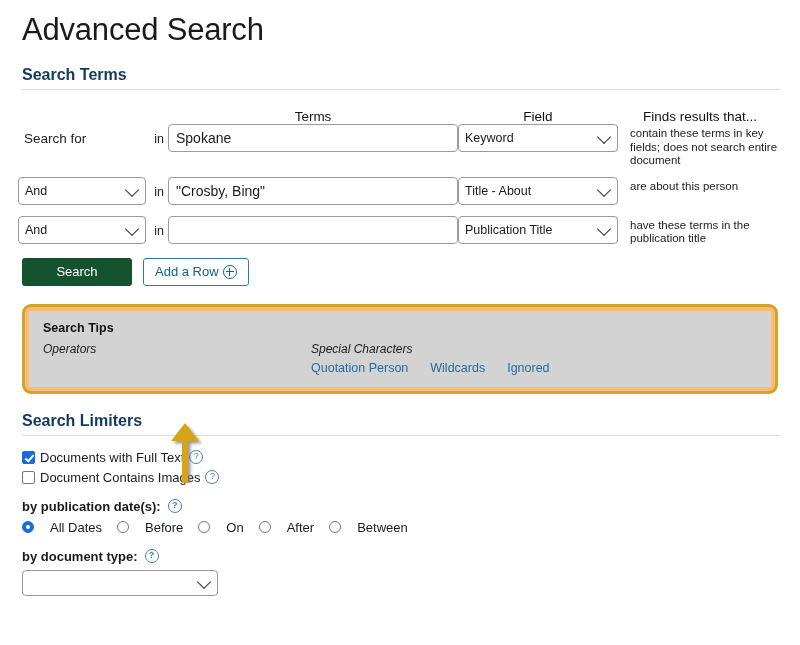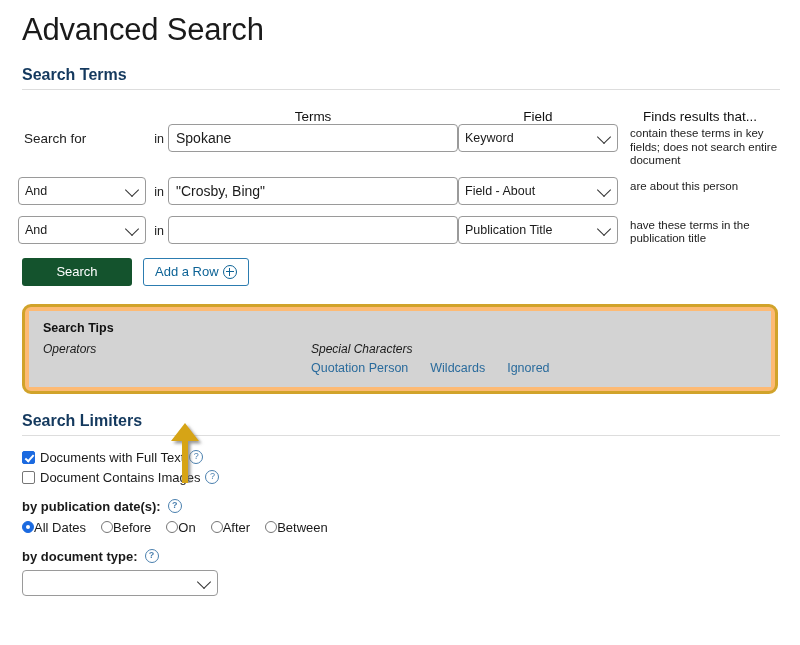--- a/index.html
+++ b/index.html
@@ -274,21 +274,21 @@
     gap: 7px;
   }
   .radio-row {
     display: flex;
     align-items: center;
     gap: 15px;
     margin-left: 4px;
     font-size: 13px;
     color: #1a1a1a;
   }
-  .radio-item { display: flex; align-items: center; gap: 0; cursor: pointer; }
+  .radio-item { display: flex; align-items: center; gap: 16px; cursor: pointer; }
   .rbtn {
     width: 12px; height: 12px;
     box-sizing: border-box;
     border: 1px solid #767676;
     border-radius: 50%;
     background: #fff;
     position: relative;
     flex: 0 0 12px;
   }
   .rbtn.sel { border-color: #1b6ae0; background: #1b6ae0; }
@@ -357,21 +357,21 @@
           <span>And</span>
           <span class="chev"></span>
         </div>
       </div>
       <div class="c-in">in</div>
       <div class="c-term">
         <input class="text-field" type="text" value="&quot;Crosby, Bing&quot;" style="">
       </div>
       <div class="c-field">
         <div class="select-box fld">
-          <span>Field - About</span>
+          <span>Title - About</span>
           <span class="chev"></span>
         </div>
       </div>
       <div class="c-desc">
         <div class="desc-text">are about this person</div>
       </div>
     </div>
 
     <div class="term-row">
       <div class="c-op">

